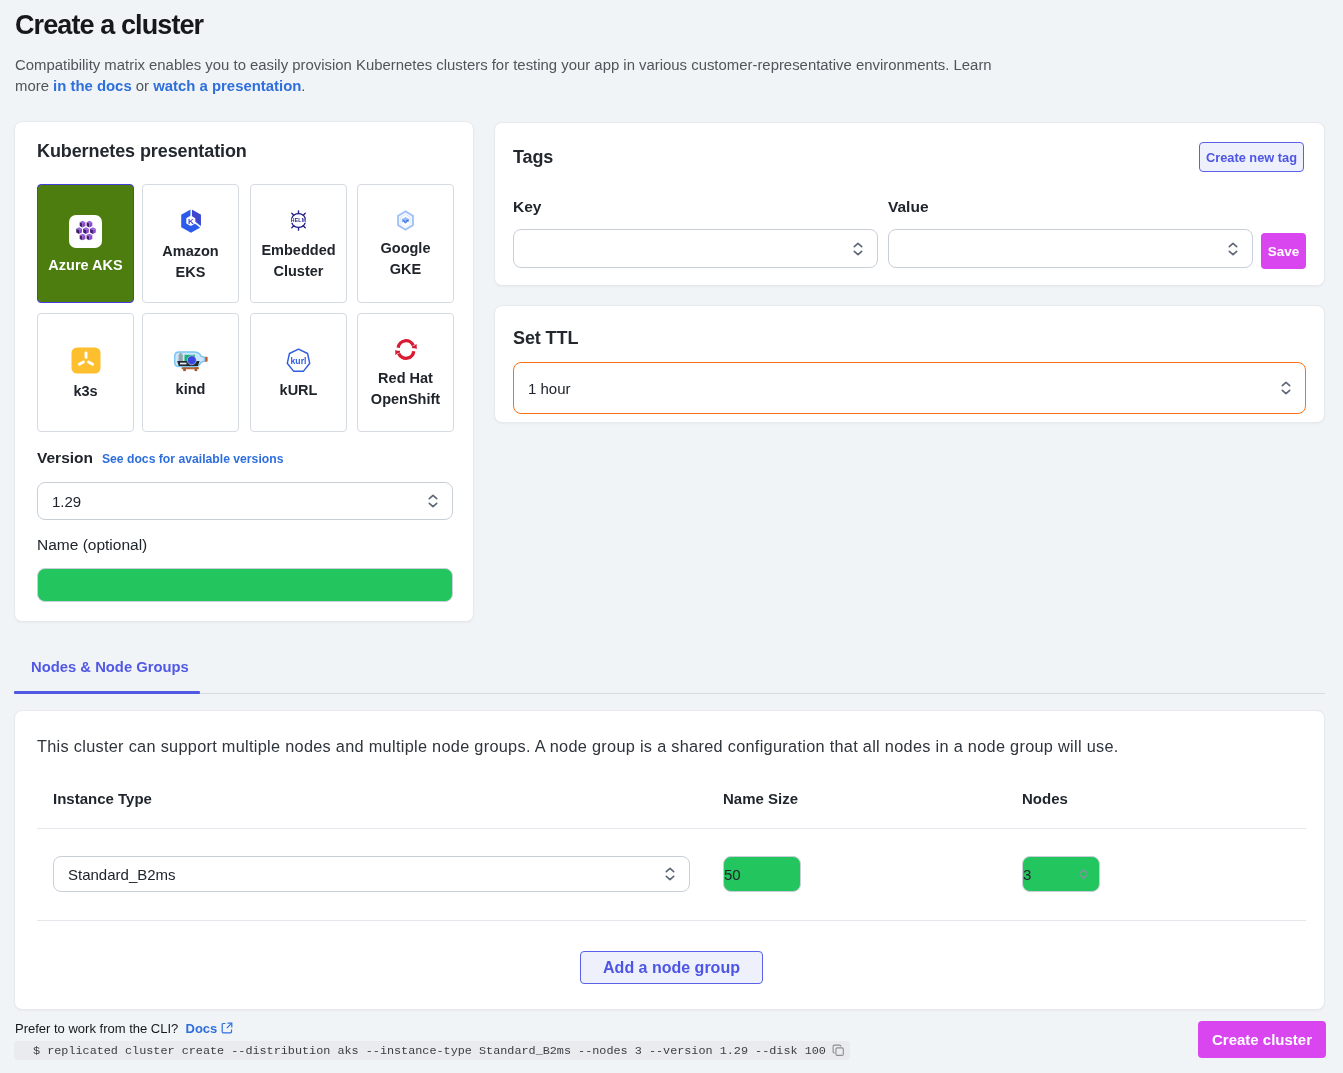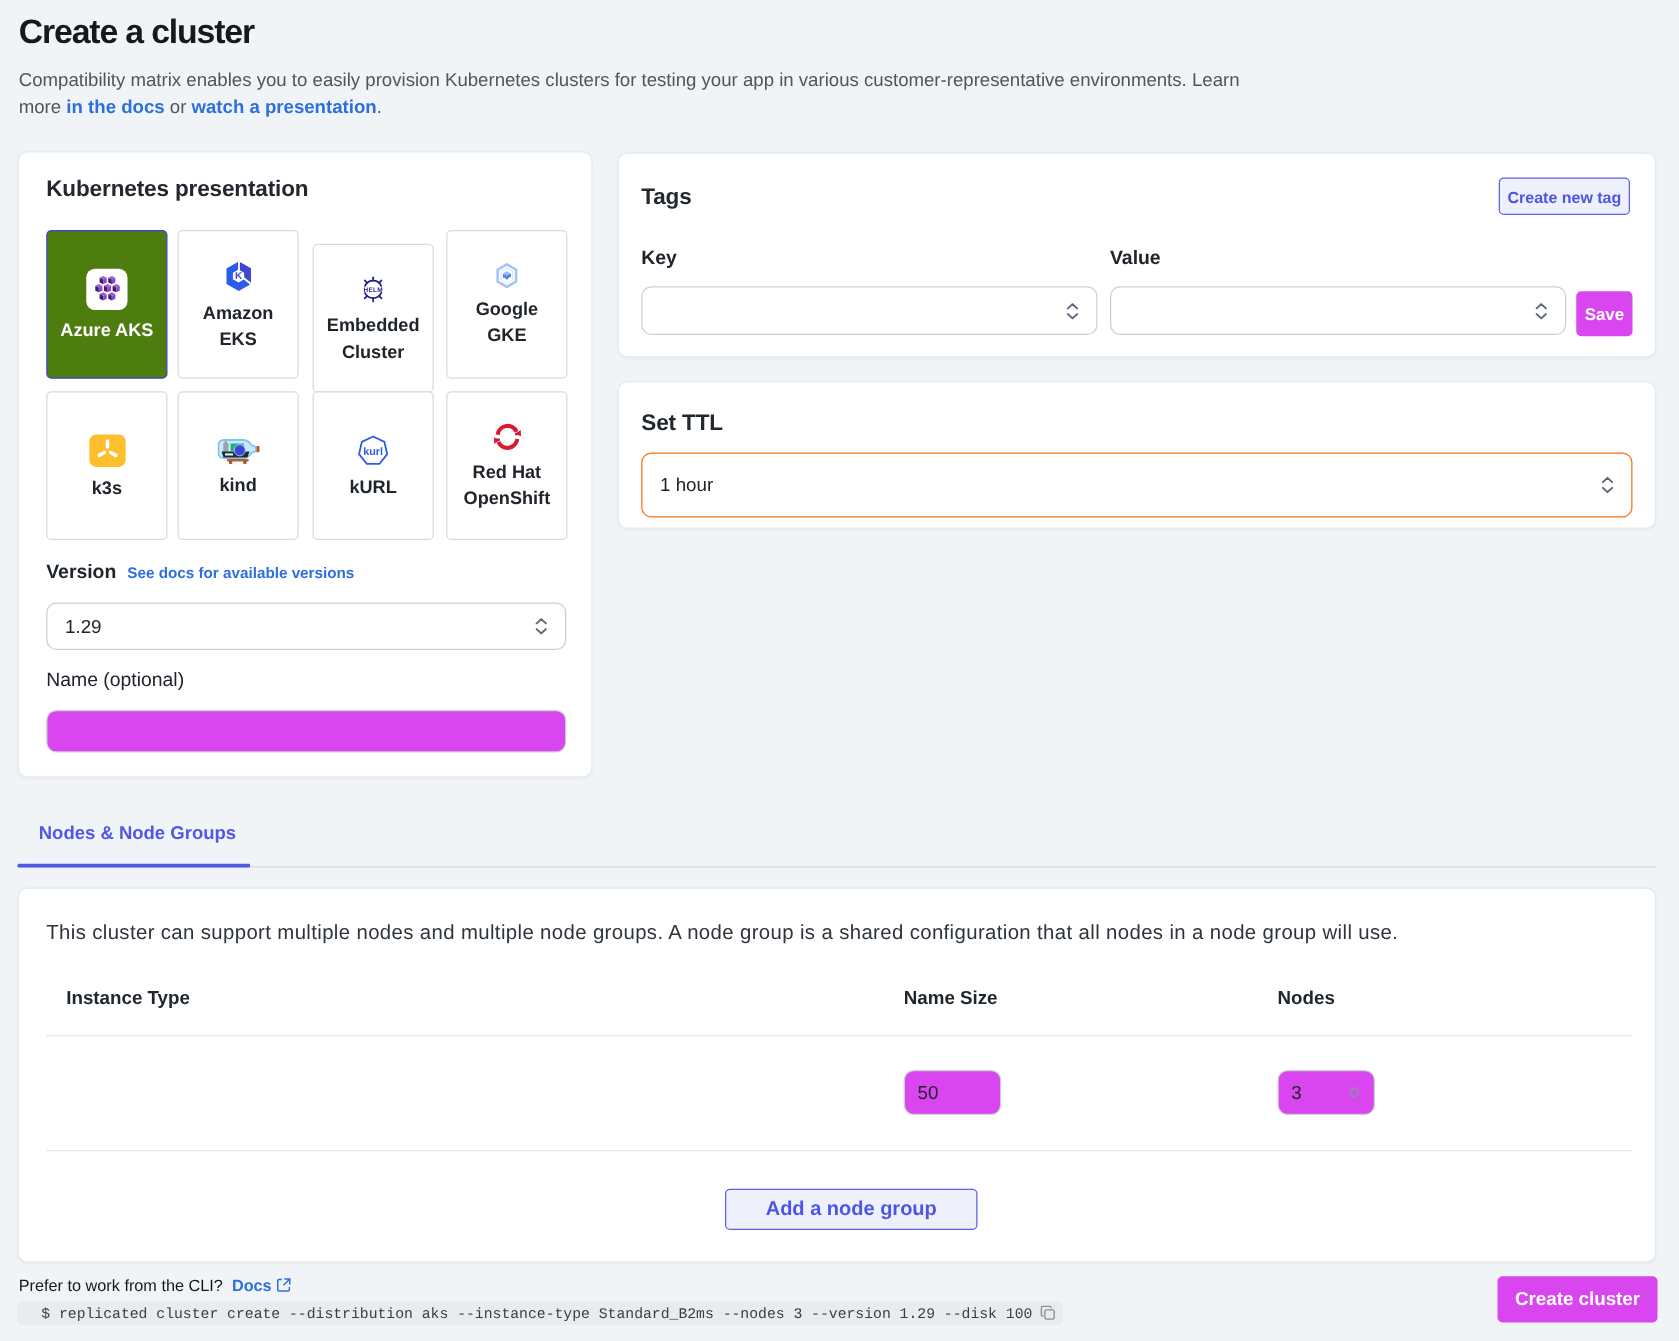--- a/index.html
+++ b/index.html
@@ -30,21 +30,21 @@
 .btn.primary { background:#d946ef; color:#fff; }
 .btn.outline { background:#eef0fc; border:1px solid #5a61e8; color:#4d55e4; }
 
 #tabtxt { position:absolute; left:31px; top:659px; font-size:14.8px; font-weight:700; color:#5058e4; }
 #tabline { position:absolute; left:14px; top:693px; width:1311px; height:1px; background:#d8dce2; }
 #tabul { position:absolute; left:14px; top:691px; width:186px; height:3px; background:#5058e4; border-radius:1px; }
 
 #nodes { left:14px; top:710px; width:1311px; height:300px;text-align:right; }
 .colhead { position:absolute; font-size:15px; font-weight:700; color:#1f252c; }
 .hline { position:absolute; left:22px; width:1269px; height:1px; background:#e4e7ec; }
-.input { position:absolute; background:#d946ef; border:1px solid #c9cfd8; border-radius:8px; display:flex; align-items:center; padding:0 10px; font-size:15px; color:#20252c; }
+.input { position:absolute; background:#22c55e; border:1px solid #c9cfd8; border-radius:8px; display:flex; align-items:center; padding:0 0; font-size:15px; color:#20252c; }
 
 #cli1 { position:absolute; left:15px; top:1021px; font-size:13px; color:#15181c; }
 #code { position:absolute; left:14px; top:1041px; width:836px; height:19px; background:#e9ebee; border-radius:4px; display:flex; align-items:center; font-family:"Liberation Mono", monospace; font-size:11.8px; color:#3a3e44; padding-left:19px; }
 </style>
 </head>
 <body>
 <div id="page">
   <h1>Create a cluster</h1>
   <div class="intro">Compatibility matrix enables you to easily provision Kubernetes clusters for testing your app in various customer-representative environments. Learn<br>more <a class="blink" href="#">in the docs</a> or <a class="blink" href="#">watch a presentation</a>.</div>
 
@@ -99,21 +99,21 @@
         <svg width="24" height="26" viewBox="0 0 24 26" id="eksicon">
           <polygon points="12,1.2 21.8,6.8 21.8,19.2 12,24.8 2.2,19.2 2.2,6.8" fill="#2b5bec"></polygon>
           <polygon points="13,1.8 21.8,6.8 21.8,17 14.2,12.6 13,8" fill="#3f46d0"></polygon>
           <line x1="12.2" y1="1" x2="12.2" y2="8" stroke="#fff" stroke-width="1.5"></line>
           <line x1="15.5" y1="14.2" x2="22.3" y2="19.6" stroke="#fff" stroke-width="1.7"></line>
           <polygon points="11.8,7.6 16.3,10.2 16.3,15.4 11.8,18 7.3,15.4 7.3,10.2" fill="#fff"></polygon>
           <text x="11.8" y="15.5" font-size="8" font-weight="bold" fill="#3f46d0" text-anchor="middle" font-family="Liberation Sans, sans-serif">K</text>
         </svg>
         <div class="lbl">Amazon<br>EKS</div>
       </div>
-      <div class="tile" style="left:213px;top:11px;">
+      <div class="tile" style="left:213px;top:0;">
         <svg width="23" height="25" viewBox="0 0 24 24" id="helmicon">
           <g stroke="#201d8a" stroke-width="1.4" stroke-linecap="round" fill="none">
             <path d="M5.2 9.1 A7.5 7.5 0 0 1 18.8 9.1"></path>
             <path d="M5.2 14.9 A7.5 7.5 0 0 0 18.8 14.9"></path>
             <line x1="12" y1="4.5" x2="12" y2="1.9"></line>
             <line x1="7" y1="6.5" x2="5" y2="4.5"></line>
             <line x1="17" y1="6.5" x2="19" y2="4.5"></line>
             <line x1="12" y1="19.5" x2="12" y2="22.1"></line>
             <line x1="7" y1="17.5" x2="5" y2="19.5"></line>
             <line x1="17" y1="17.5" x2="19" y2="19.5"></line>
@@ -232,29 +232,35 @@
   <div id="tabtxt">Nodes &amp; Node Groups</div>
   <div id="tabline"></div>
   <div id="tabul"></div>
 
   <div class="card" id="nodes">
     <div style="position:absolute;left:22px;top:26px;font-size:16.3px;letter-spacing:0.3px;color:#2e343b;">This cluster can support multiple nodes and multiple node groups. A node group is a shared configuration that all nodes in a node group will use.</div>
     <div class="colhead" style="left:38px;top:79px;">Instance Type</div>
     <div class="colhead" style="left:708px;top:79px;">Name Size</div>
     <div class="colhead" style="left:1007px;top:79px;">Nodes</div>
     <div class="hline" style="top:117px;"></div>
+    <div class="sel" style="left:38px;top:145px;width:637px;height:36px;">Standard_B2ms
+      <svg width="18" height="18" viewBox="0 0 18 18">
+          <path d="M5.3 6.7 L9 3.3 L12.7 6.7" fill="none" stroke="#5d6676" stroke-width="1.6" stroke-linecap="round" stroke-linejoin="round"></path>
+          <path d="M5.3 11.3 L9 14.7 L12.7 11.3" fill="none" stroke="#5d6676" stroke-width="1.6" stroke-linecap="round" stroke-linejoin="round"></path>
+        </svg>
+    </div>
     <div class="input" style="left:708px;top:145px;width:78px;height:36px;">50</div>
     <div class="input numspin" style="left:1007px;top:145px;width:78px;height:36px;">3
       <svg width="15" height="16" viewBox="0 0 16 16" style="right:8px;">
           <path d="M4.6 6.7 L8 3.7 L11.4 6.7" fill="none" stroke="#8892a0" stroke-width="1.5" stroke-linecap="round" stroke-linejoin="round"></path>
           <path d="M4.6 9.4 L8 12.4 L11.4 9.4" fill="none" stroke="#8892a0" stroke-width="1.5" stroke-linecap="round" stroke-linejoin="round"></path>
         </svg>
     </div>
     <div class="hline" style="top:209px;"></div>
-    <div class="btn outline" style="left:565px;top:240px;width:202px;height:33px;font-size:16px;font-weight:700;">Add a node group</div>
+    <div class="btn outline" style="left:565px;top:240px;width:183px;height:33px;font-size:16px;font-weight:700;">Add a node group</div>
   </div>
 
   <div id="cli1">Prefer to work from the CLI?&nbsp; <span class="blink" style="font-size:13px;">Docs</span> <svg width="12" height="12" viewBox="0 0 12 12" style="vertical-align:-1px;">
         <path d="M4.5 1.5 H2.2 C1.6 1.5 1.2 1.9 1.2 2.5 V9.8 C1.2 10.4 1.6 10.8 2.2 10.8 H9.5 C10.1 10.8 10.5 10.4 10.5 9.8 V7.5" fill="none" stroke="#2e6fdd" stroke-width="1.2"></path>
         <path d="M6.5 1.2 H10.8 V5.5" fill="none" stroke="#2e6fdd" stroke-width="1.2"></path>
         <path d="M10.6 1.4 L5.8 6.2" stroke="#2e6fdd" stroke-width="1.2"></path>
       </svg></div>
   <div id="code">$ replicated cluster create --distribution aks --instance-type Standard_B2ms --nodes 3 --version 1.29 --disk 100<svg width="13" height="13" viewBox="0 0 14 14" style="margin-left:6px;">
         <rect x="4.2" y="4.2" width="8" height="8" rx="1.5" fill="none" stroke="#8a9097" stroke-width="1.2"></rect>
         <path d="M2.8 9.5 H2.3 C1.6 9.5 1.2 9 1.2 8.4 V2.4 C1.2 1.7 1.7 1.2 2.4 1.2 H8.4 C9 1.2 9.5 1.7 9.5 2.3 V2.8" fill="none" stroke="#8a9097" stroke-width="1.2"></path>

